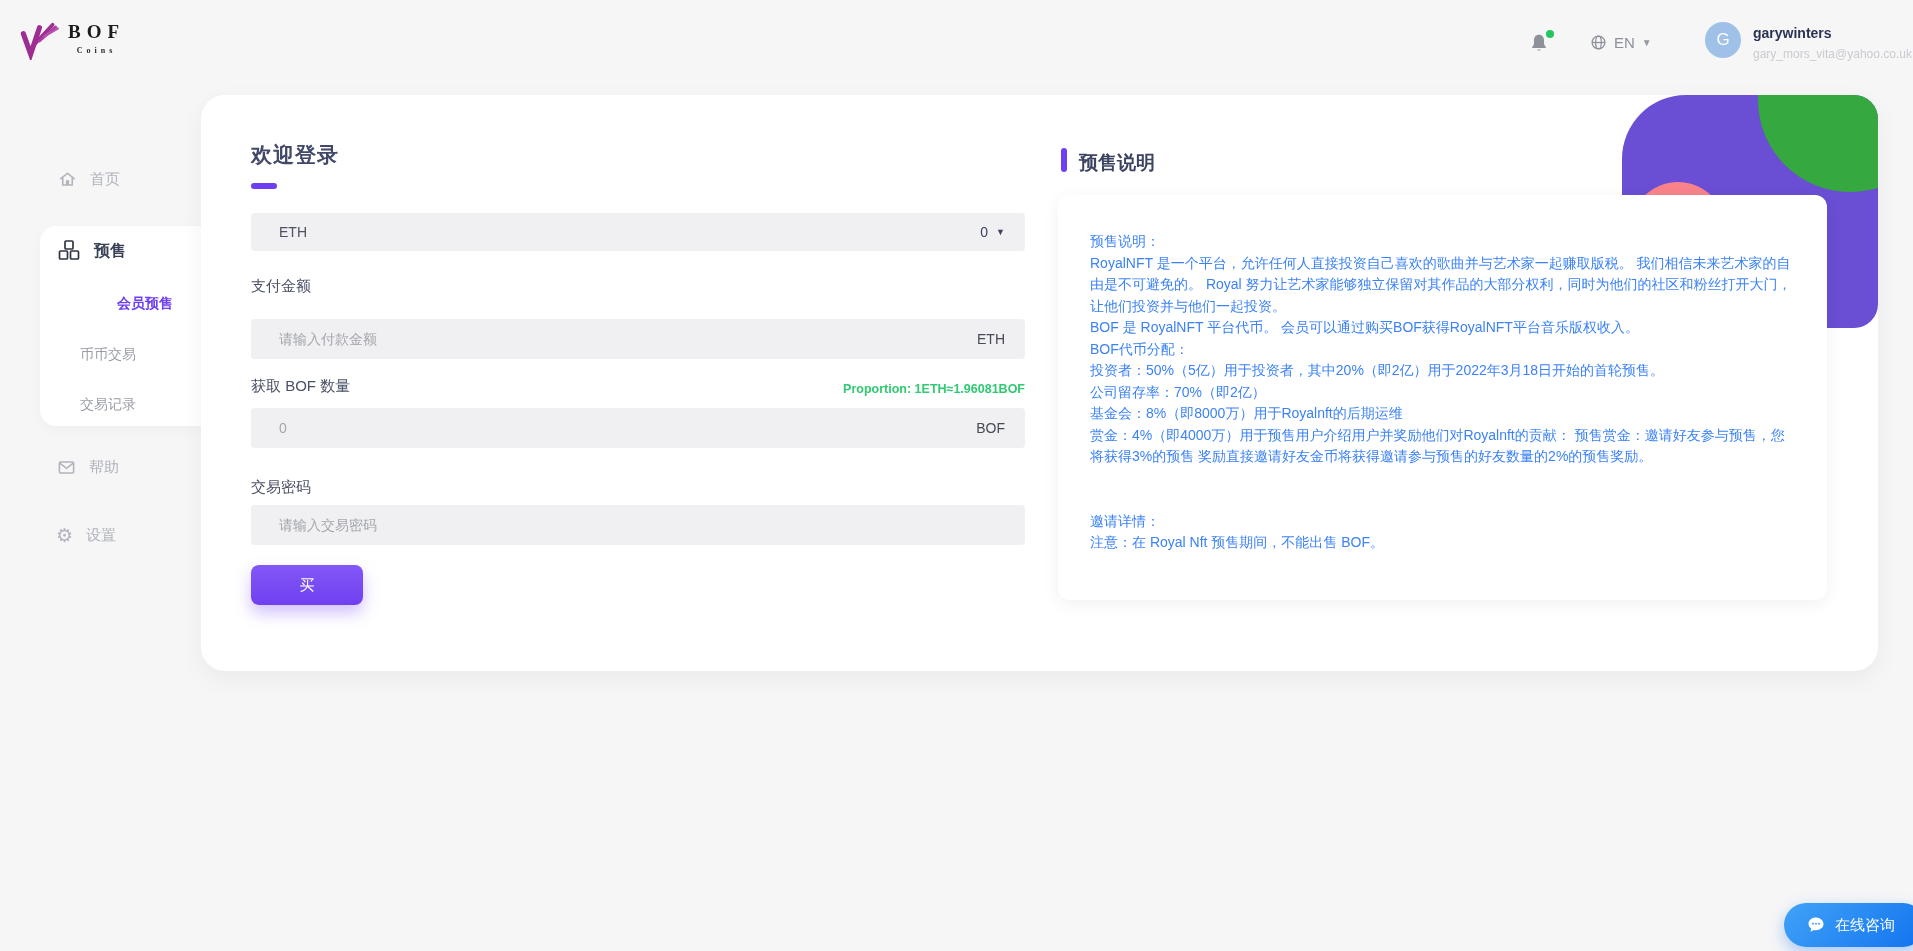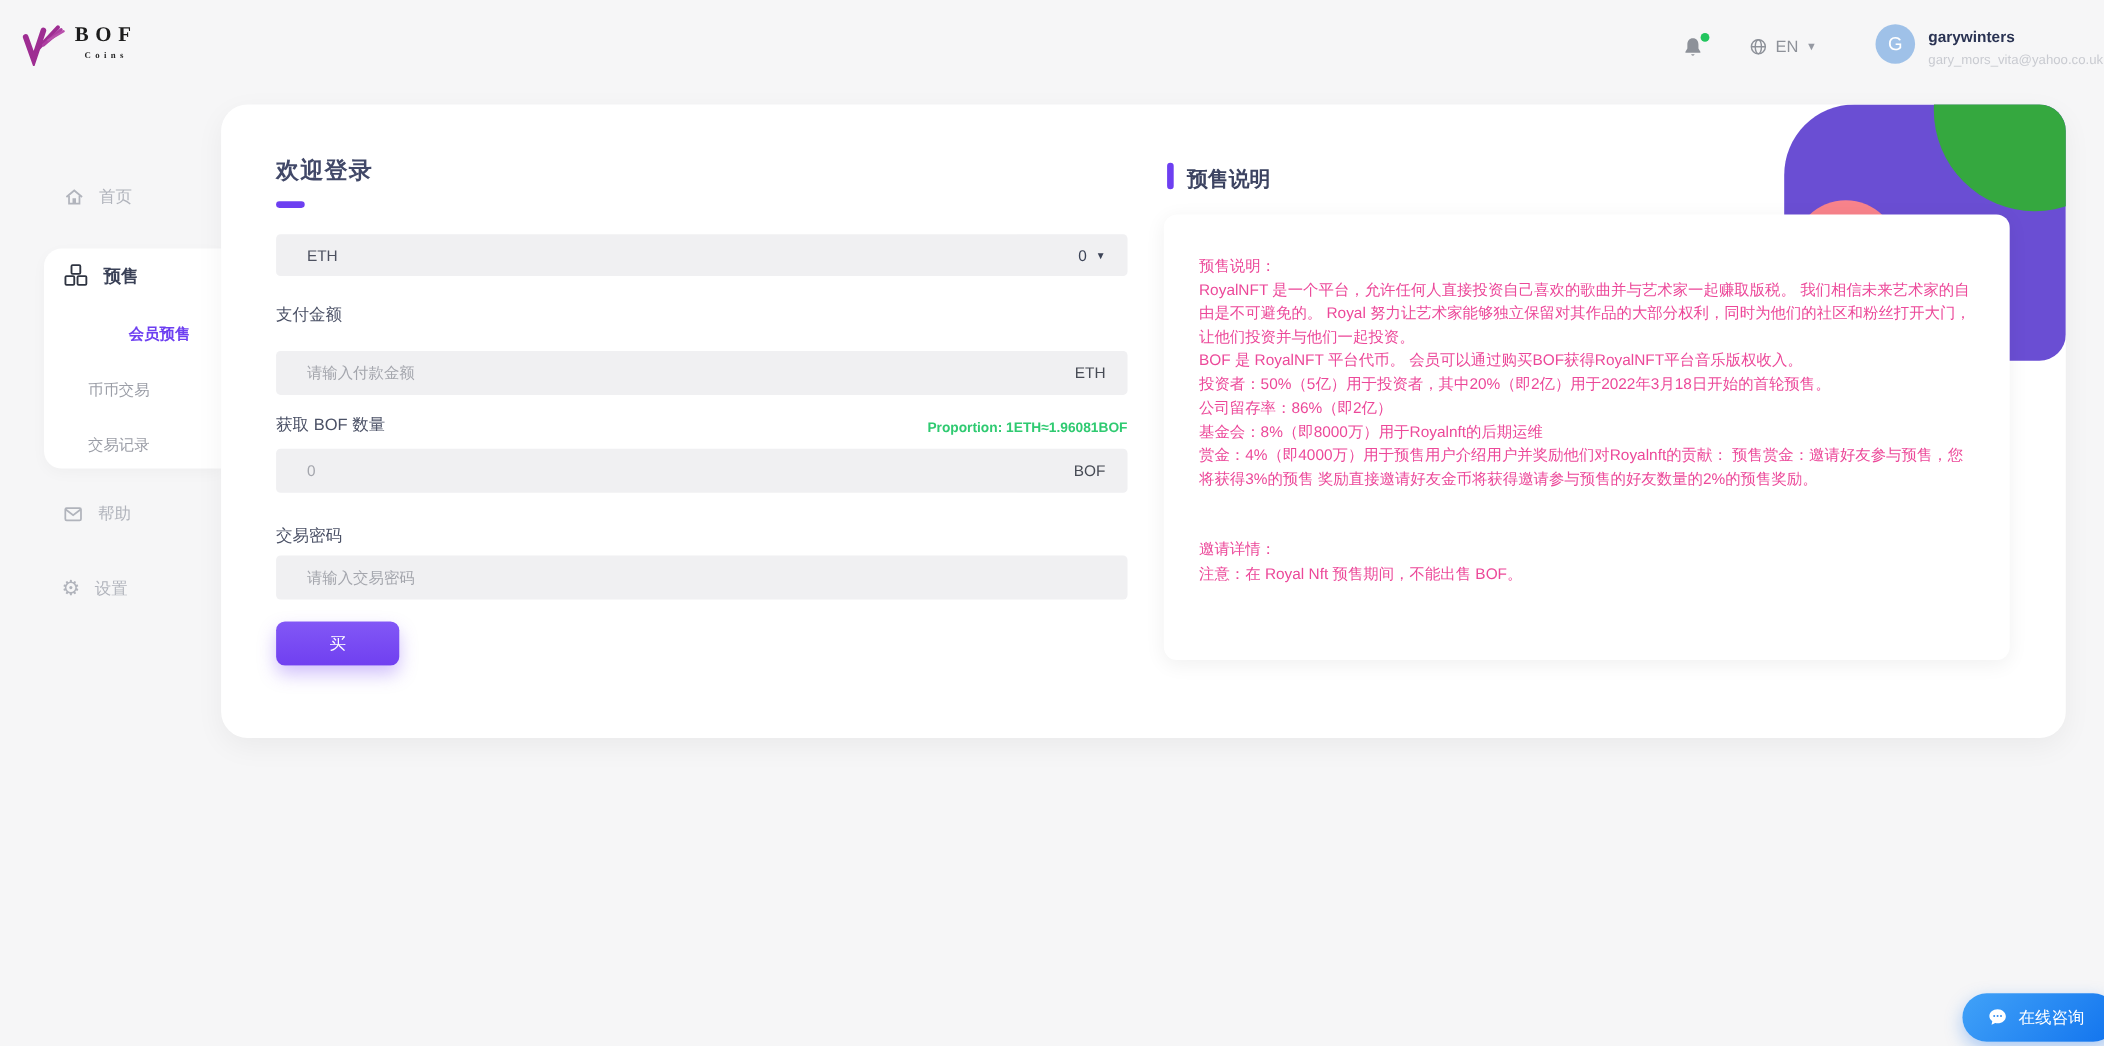--- a/index.html
+++ b/index.html
@@ -59,21 +59,21 @@
   .label-row{position:absolute;left:50px;width:774px;display:flex;justify-content:space-between;align-items:flex-end;}
   .proportion{font-size:12.5px;color:var(--green);font-weight:bold;}
   .field input{flex:1;border:none;outline:none;background:transparent;font-size:14px;color:#4d5160;font-family:inherit;}
   .field input::placeholder{color:#a4a6ad;}
   .suffix{font-size:14px;color:#474b55;}
   .buy-btn{position:absolute;left:50px;top:470px;width:112px;height:40px;border:none;border-radius:8px;background:linear-gradient(180deg,#8257f6,#7040f0);color:#fff;font-size:15px;cursor:pointer;box-shadow:0 8px 16px rgba(122,76,243,0.35);font-family:inherit;}
   
   .info-bar{position:absolute;left:860px;top:53px;width:6px;height:24px;border-radius:3px;background:var(--accent);}
   .info-title{position:absolute;left:878px;top:55px;font-size:19px;font-weight:bold;color:#3c4361;}
   .info-card{position:absolute;left:857px;top:100px;width:769px;height:405px;background:#fff;border-radius:12px;box-shadow:0 4px 18px rgba(0,0,0,0.06);padding:36px 32px;}
-  .info-line{font-size:14px;line-height:21.5px;color:#ec4899;min-height:21.5px;}
+  .info-line{font-size:14px;line-height:21.5px;color:#3b82f6;min-height:21.5px;}
   
   .chat-btn{position:fixed;right:-12px;top:903px;height:44px;border:none;border-radius:24px;display:flex;align-items:center;gap:9px;padding:0 30px 0 22px;background:linear-gradient(135deg,var(--chat1),var(--chat2));color:#fff;cursor:pointer;box-shadow:0 6px 16px rgba(23,115,238,0.35);font-family:inherit;}
   .chat-btn svg{width:20px;height:20px;}
   .chat-label{font-size:15px;}
 </style>
 </head>
 <body>
 
 <div class="logo">
   <svg viewBox="0 0 60 60" fill="none">
@@ -185,22 +185,23 @@
   </div>
 
   <button class="buy-btn">买</button>
 
   <div class="info-bar"></div>
   <div class="info-title">预售说明</div>
   <div class="info-card">
       <div class="info-line">预售说明：</div>
       <div class="info-line">RoyalNFT 是一个平台，允许任何人直接投资自己喜欢的歌曲并与艺术家一起赚取版税。 我们相信未来艺术家的自由是不可避免的。 Royal 努力让艺术家能够独立保留对其作品的大部分权利，同时为他们的社区和粉丝打开大门，让他们投资并与他们一起投资。</div>
       <div class="info-line">BOF 是 RoyalNFT 平台代币。 会员可以通过购买BOF获得RoyalNFT平台音乐版权收入。</div>
+      <div class="info-line">BOF代币分配：</div>
       <div class="info-line">投资者：50%（5亿）用于投资者，其中20%（即2亿）用于2022年3月18日开始的首轮预售。</div>
-      <div class="info-line">公司留存率：86%（即2亿）</div>
+      <div class="info-line">公司留存率：70%（即2亿）</div>
       <div class="info-line">基金会：8%（即8000万）用于Royalnft的后期运维</div>
       <div class="info-line">赏金：4%（即4000万）用于预售用户介绍用户并奖励他们对Royalnft的贡献： 预售赏金：邀请好友参与预售，您将获得3%的预售 奖励直接邀请好友金币将获得邀请参与预售的好友数量的2%的预售奖励。</div>
       <div class="info-line"></div>
       <div class="info-line"></div>
       <div class="info-line">邀请详情：</div>
       <div class="info-line">注意：在 Royal Nft 预售期间，不能出售 BOF。</div>
     </div>
 </div>
 
 <button class="chat-btn">

